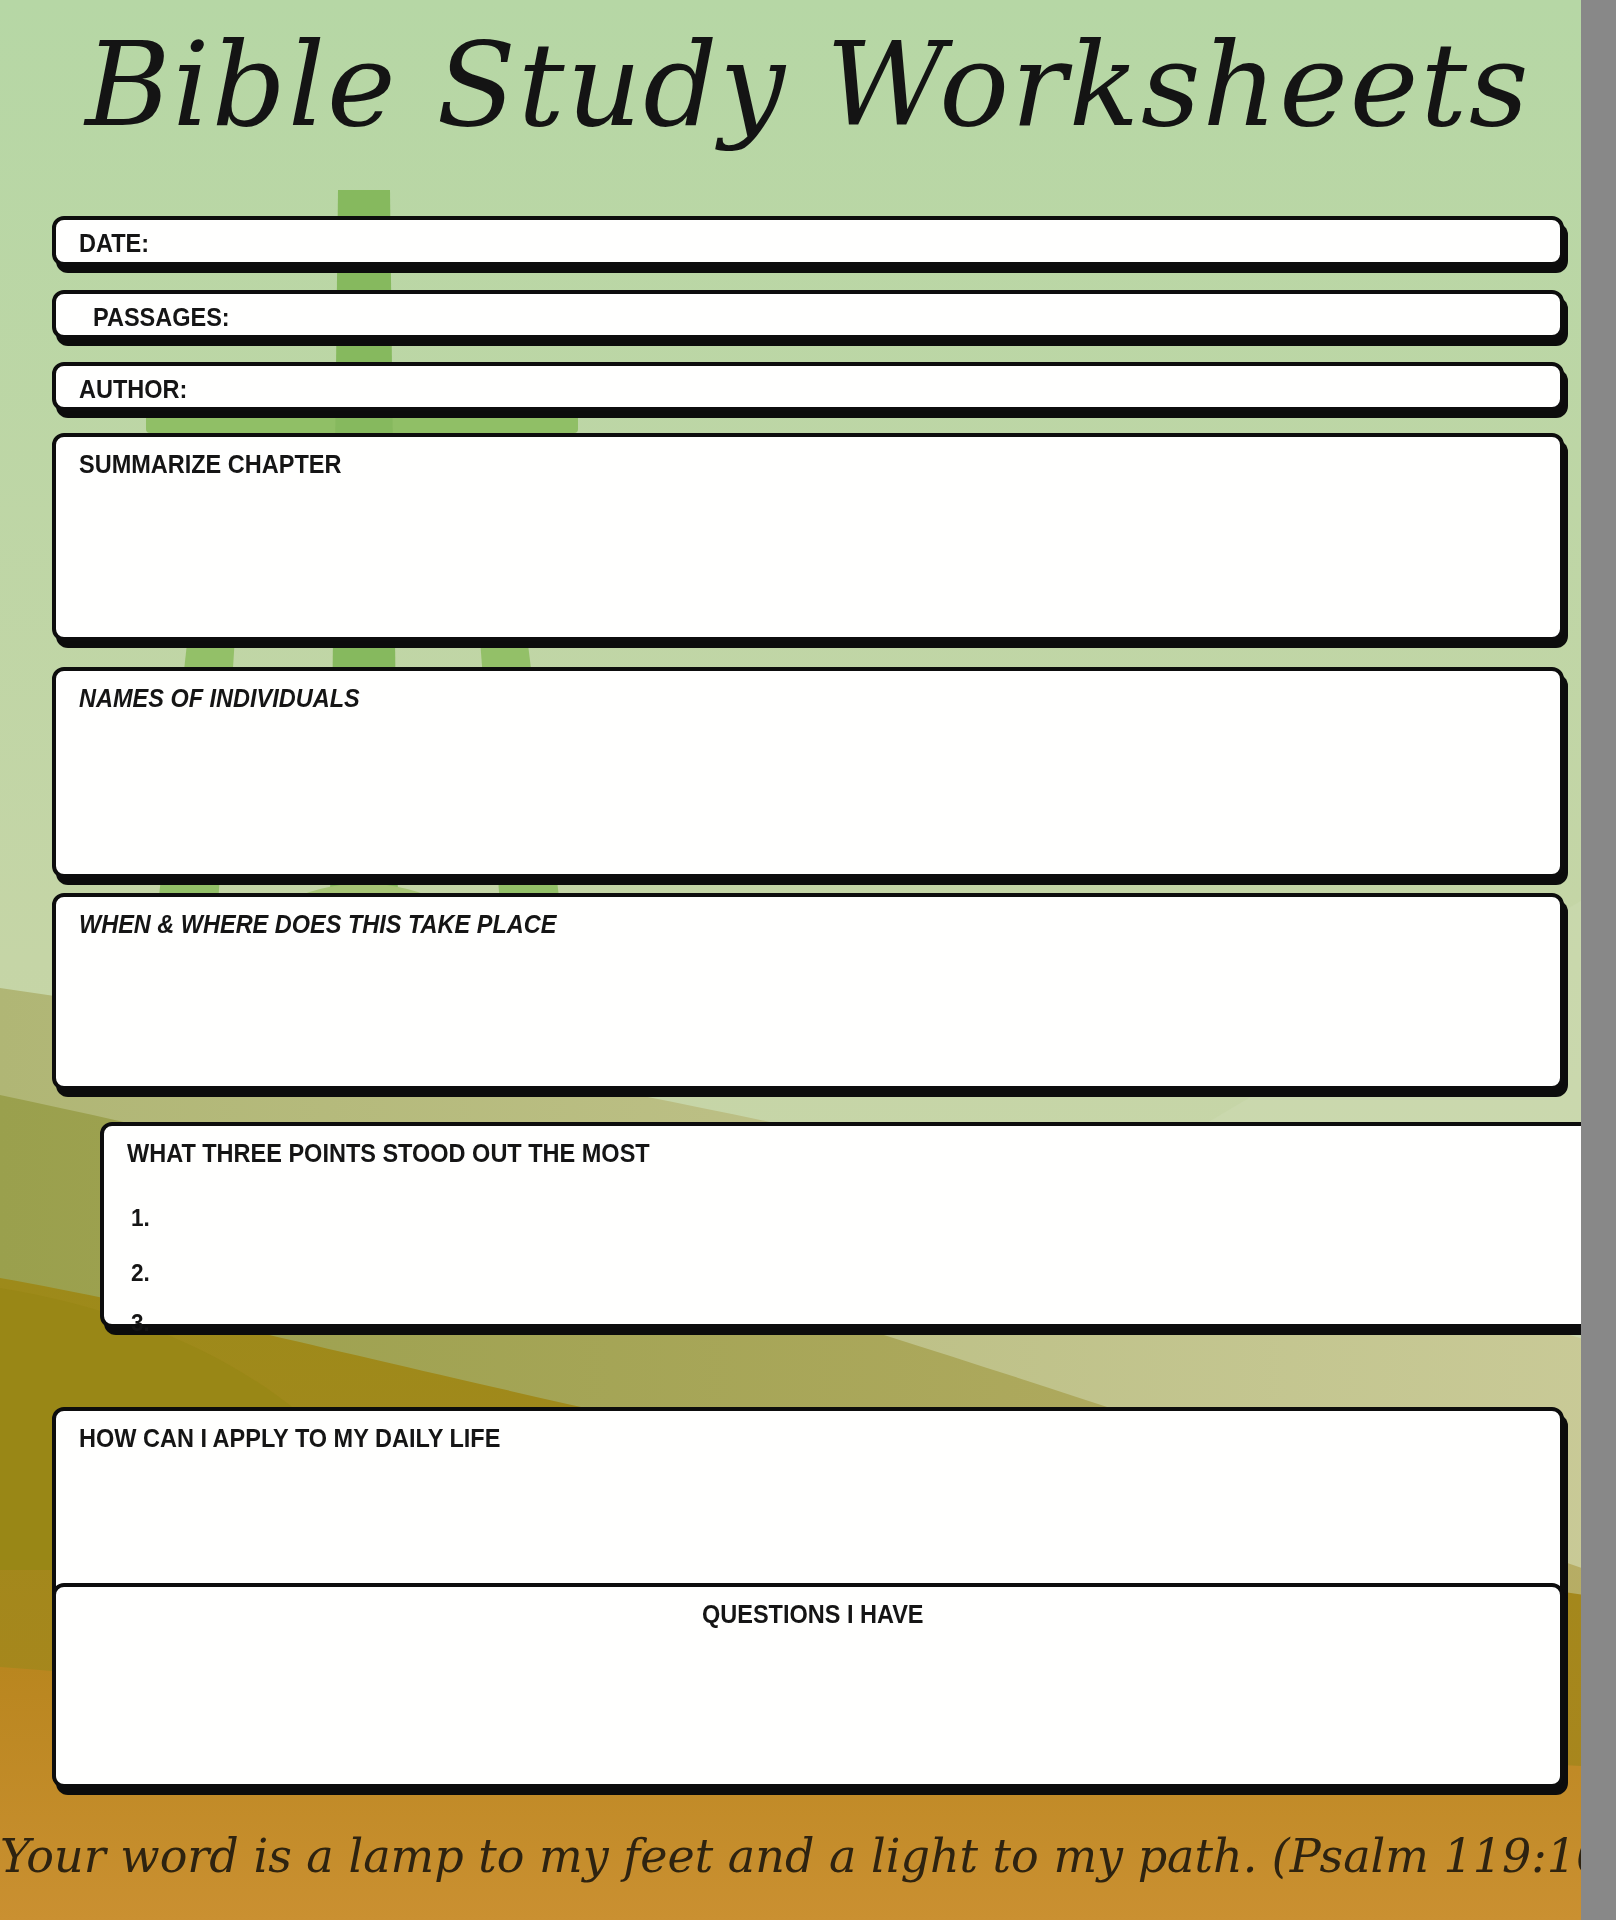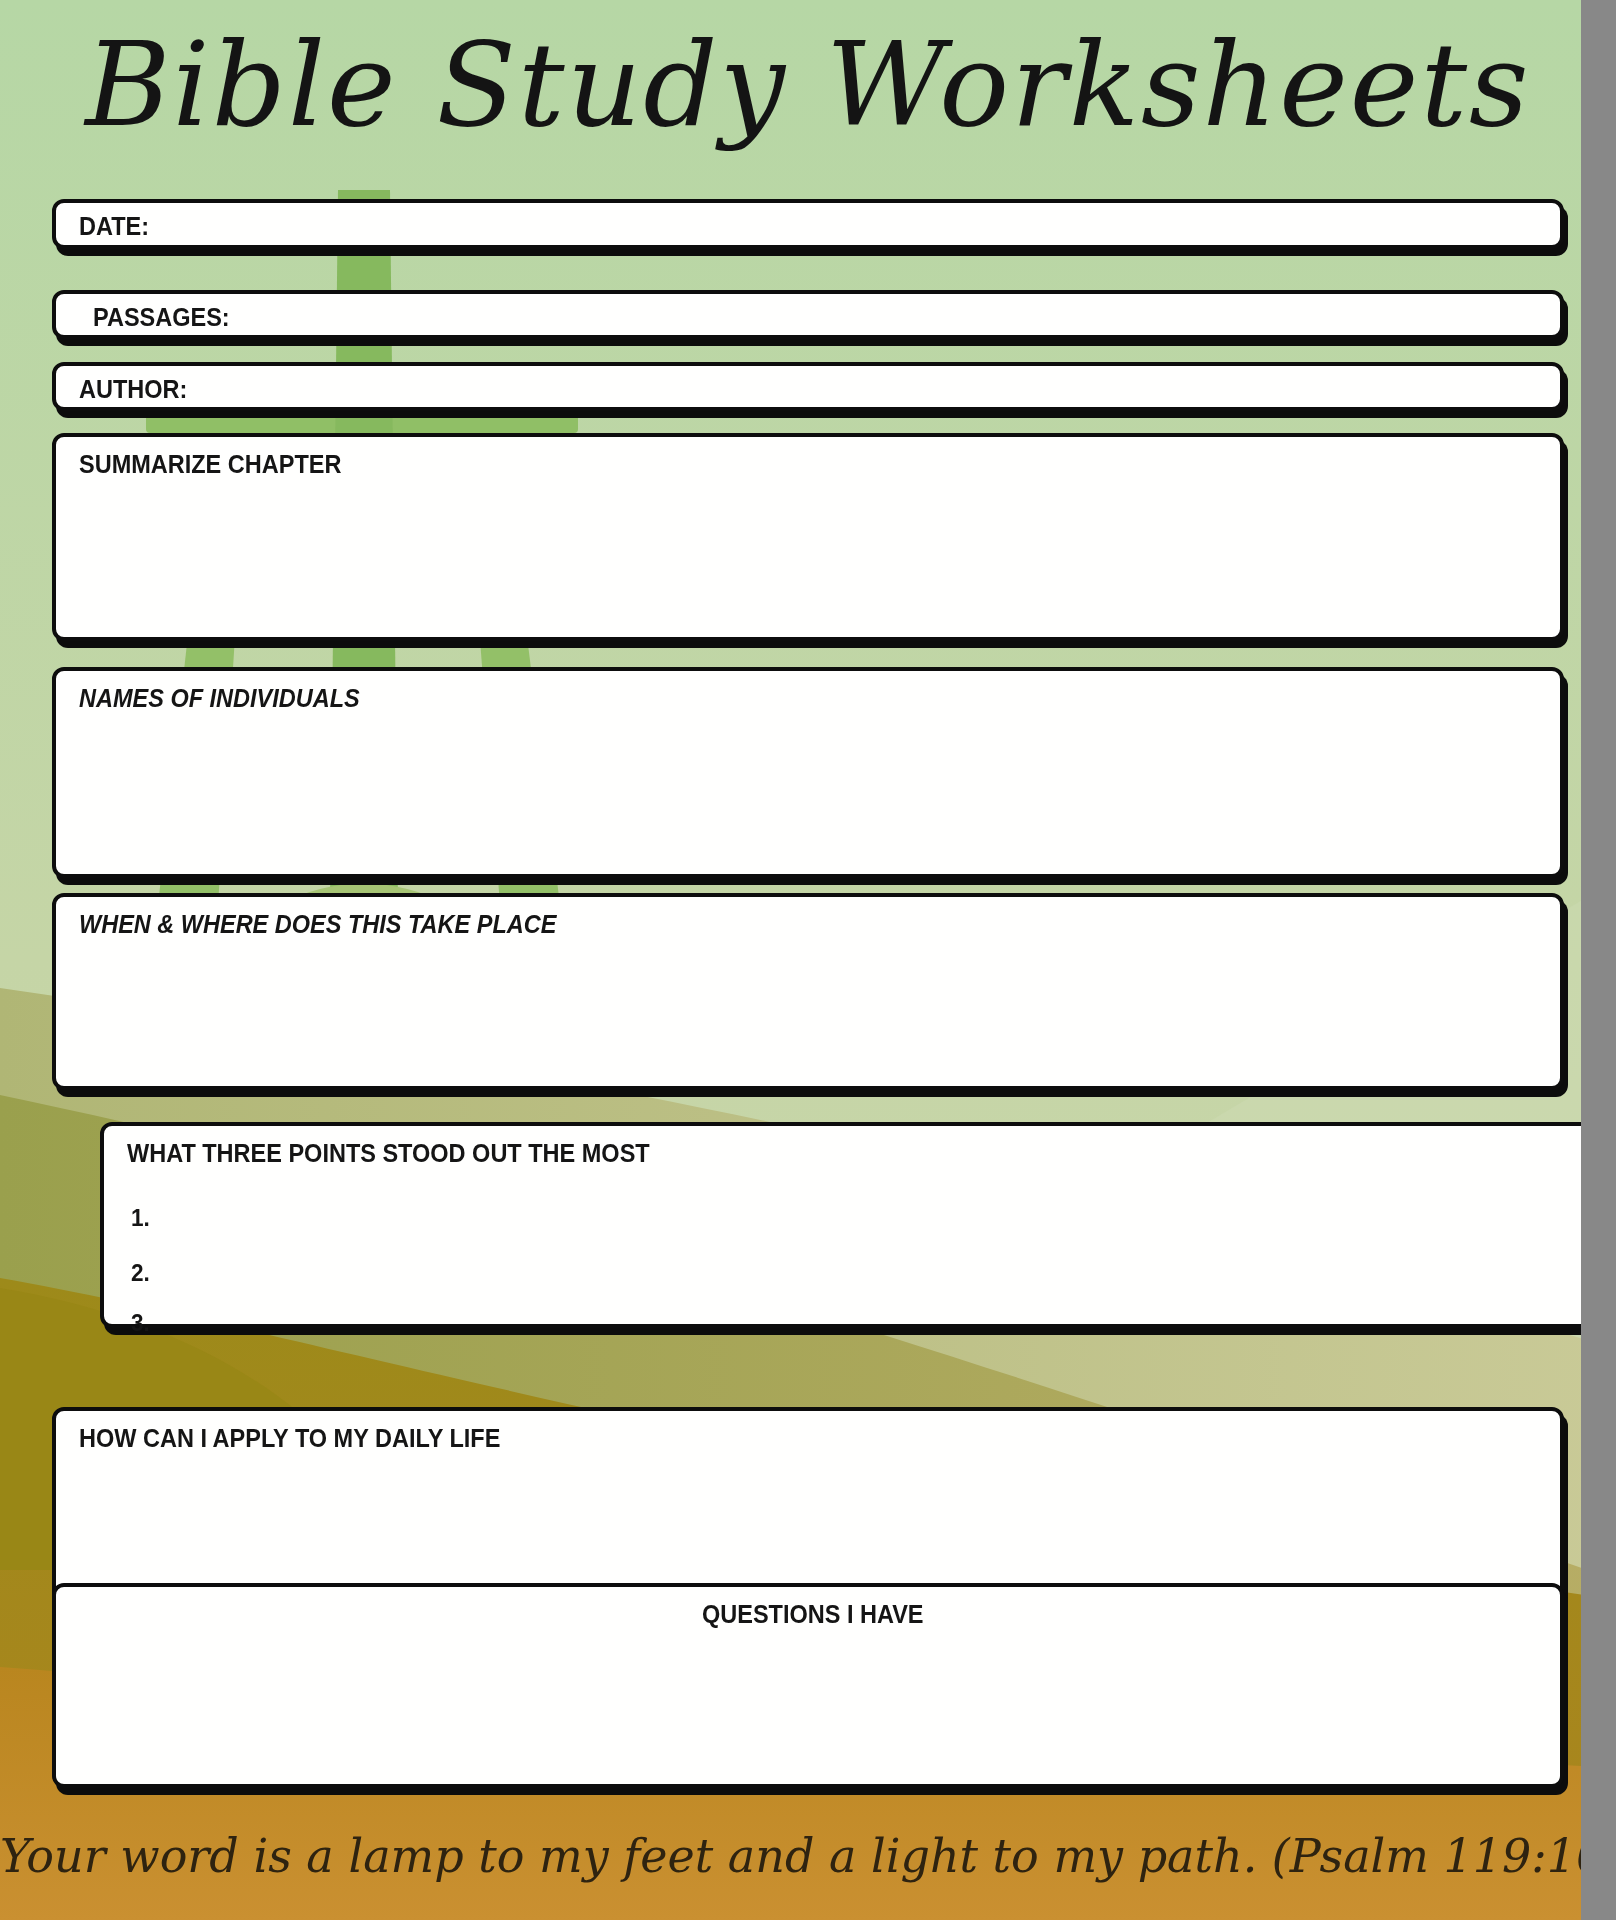--- a/index.html
+++ b/index.html
@@ -31,21 +31,21 @@
     display:inline-block;margin:13px 0 0 23px;
     font-weight:700;font-size:25px;color:#151515;
     transform:scaleX(.94);transform-origin:left center;
     white-space:nowrap;letter-spacing:0px;
   }
   .small .lbl{margin-top:9px;}
   .numitem{
     position:absolute;left:27px;font-weight:700;font-size:24px;color:#151515;
     transform:scaleX(.94);transform-origin:left center;
   }
-  #box-date     {top:199px;height:50px;}
+  #box-date     {top:216px;height:50px;}
   #box-passages {top:290px;height:49px;padding-left:14px;}
   #box-author   {top:362px;height:49px;}
   #box-summarize{top:433px;height:208px;text-decoration:underline;}
   #box-names    {top:667px;height:211px;font-style:italic;}
   #box-when     {top:893px;height:197px;font-style:italic;}
   #box-what     {top:1122px;height:206px;margin-left:48px;}
   #box-how      {top:1407px;height:204px;}
   #box-questions{top:1583px;height:205px;text-align:center;}
   #what-item-1{top:78px;}
   #what-item-2{top:133px;}

